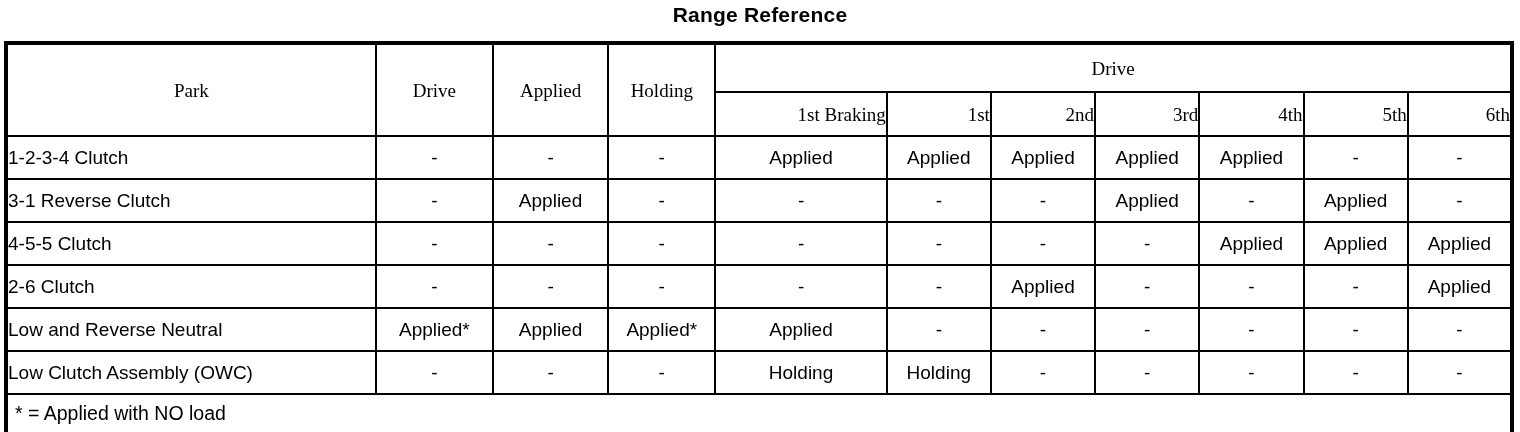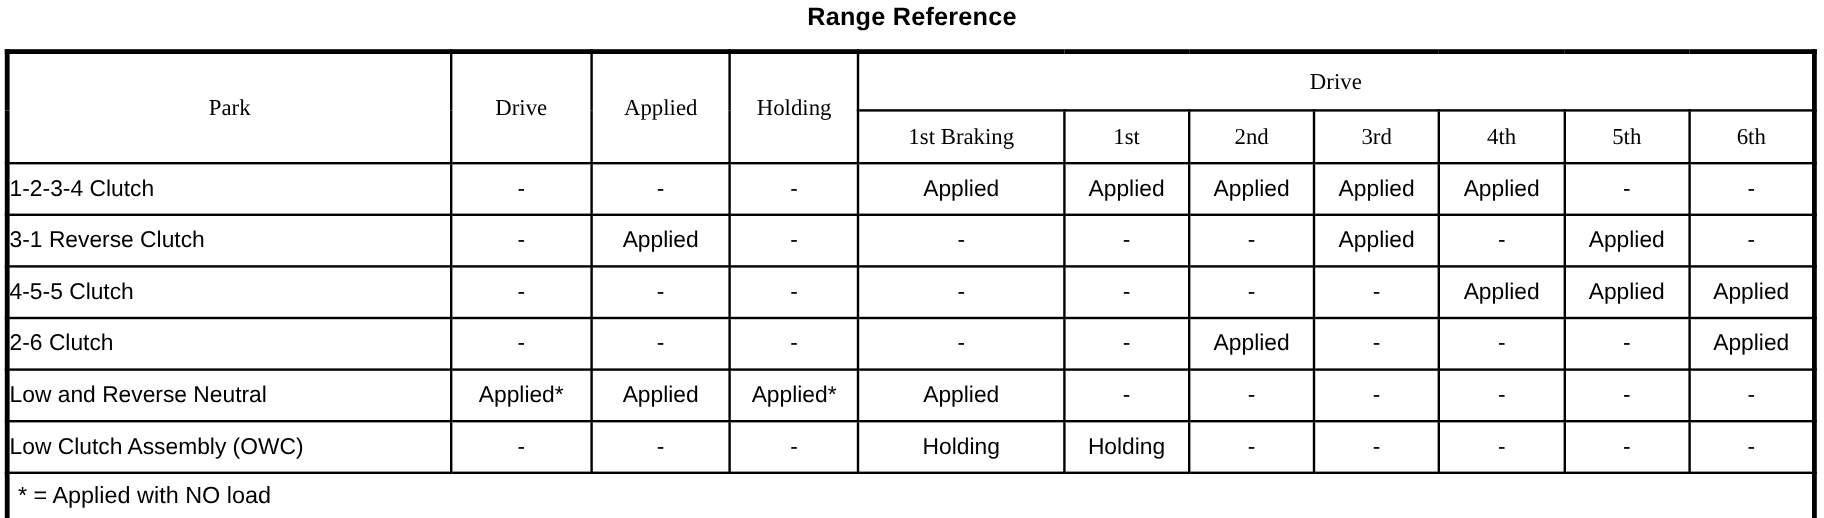--- a/index.html
+++ b/index.html
@@ -71,20 +71,21 @@
   }
   th.drive-head {
     height: 46px;
     vertical-align: middle;
     border-bottom: 2px solid #000;
   }
   th.gear-head {
     height: 42px;
     vertical-align: middle;
     padding-bottom: 3px;
+    text-align: right;
   }
   tr.data-row td {
     height: 41px;
   }
   td.rowlabel {
     text-align: left;
     padding-left: 7px;
     font-size: 19.5px;
     margin-top: 24px;
   }

